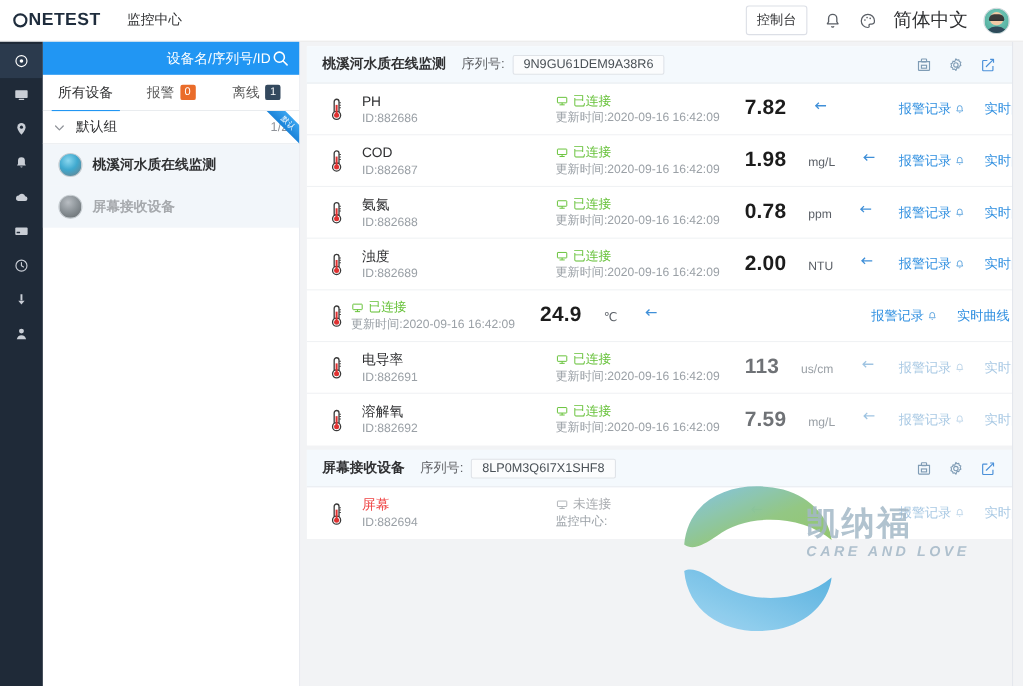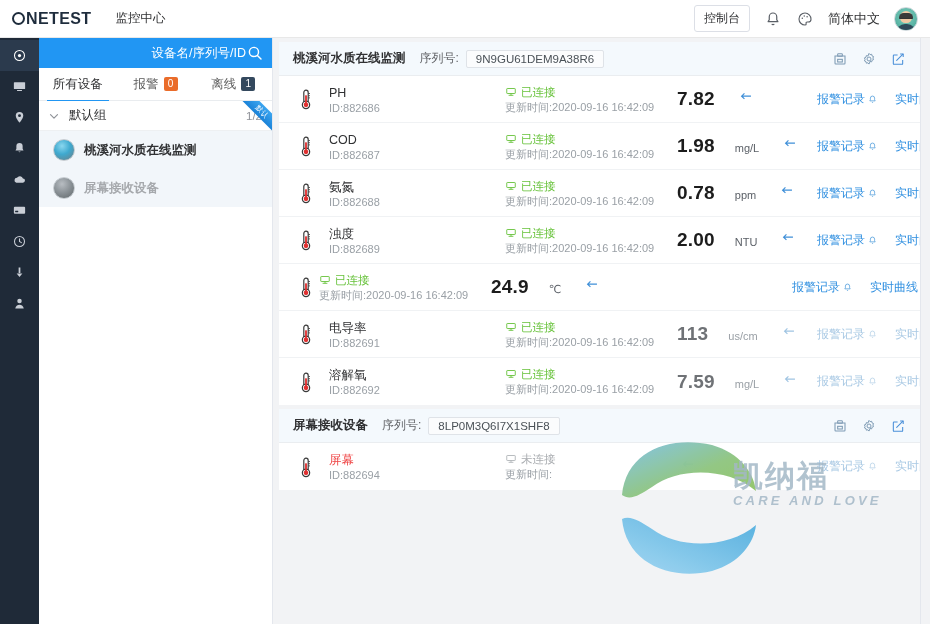--- a/index.html
+++ b/index.html
@@ -36,21 +36,21 @@
     margin-left: auto; display: flex; align-items: center; gap: 14px;
     margin-right: 12px;
   }
   .console-btn {
     border: 1px solid #dcdfe6; border-radius: 3px;
     padding: 4px 9px; font-size: 12px; color: #303133; background: #fff;
     cursor: pointer;
   }
   .ic { width: 18px; height: 18px; display: block; cursor: pointer; }
   .ic svg { display: block; }
-  .lang { font-size: 13px; color: #303133; cursor: pointer; }
+  .lang { font-size: 17px; color: #303133; cursor: pointer; }
   .avatar {
     width: 24px; height: 24px; border-radius: 50%;
     background: radial-gradient(circle at 50% 38%, #7fcfc0 0%, #5cb6a6 60%, #3f9c8d 100%);
     position: relative; overflow: hidden; cursor: pointer;
     border: 1px solid #cfd8dc;
   }
   .avatar .face {
     position: absolute; left: 50%; top: 45%; transform: translate(-50%,-50%);
     width: 12px; height: 12px; border-radius: 50% 50% 45% 45%;
     background: #f1c9a5;
@@ -771,21 +771,21 @@
             <span class="sensor-meta"><span class="sensor-name off">屏幕</span><div class="sensor-id">ID:882694</div></span>
             <span class="conn">
               <span class="conn-line1">
                 <svg viewBox="0 0 24 24" width="12" height="12" fill="none" stroke="#b0b4b8" stroke-width="1.8">
                   <rect x="3.5" y="5" width="17" height="10" rx="1"></rect>
                   <path d="M8 18.6h8" stroke-linecap="round"></path>
                   <path d="M12 15v3.6"></path>
                 </svg>
                 <span class="conn-text off">未连接</span>
               </span>
-              <div class="conn-time">更新时间:</div>
+              <div class="conn-time">监控中心:</div>
             </span>
             <span class="value-cell">
               <span class="trend"><svg viewBox="0 0 24 24" width="16" height="14" fill="#9fc4e2">
                   <path d="M3.5 10.5h13.5l-3-3 1.4-1.4 5.6 5.4-5.6 5.4-1.4-1.4 3-3H3.5z" transform="rotate(180 12 11)"></path>
                 </svg></span>
             </span>
             <span class="links">
               <span class="link dim">
                 <span>报警记录</span>
                 <svg viewBox="0 0 24 24" width="11" height="11" fill="none" stroke="#b9d3e8" stroke-width="1.8">

